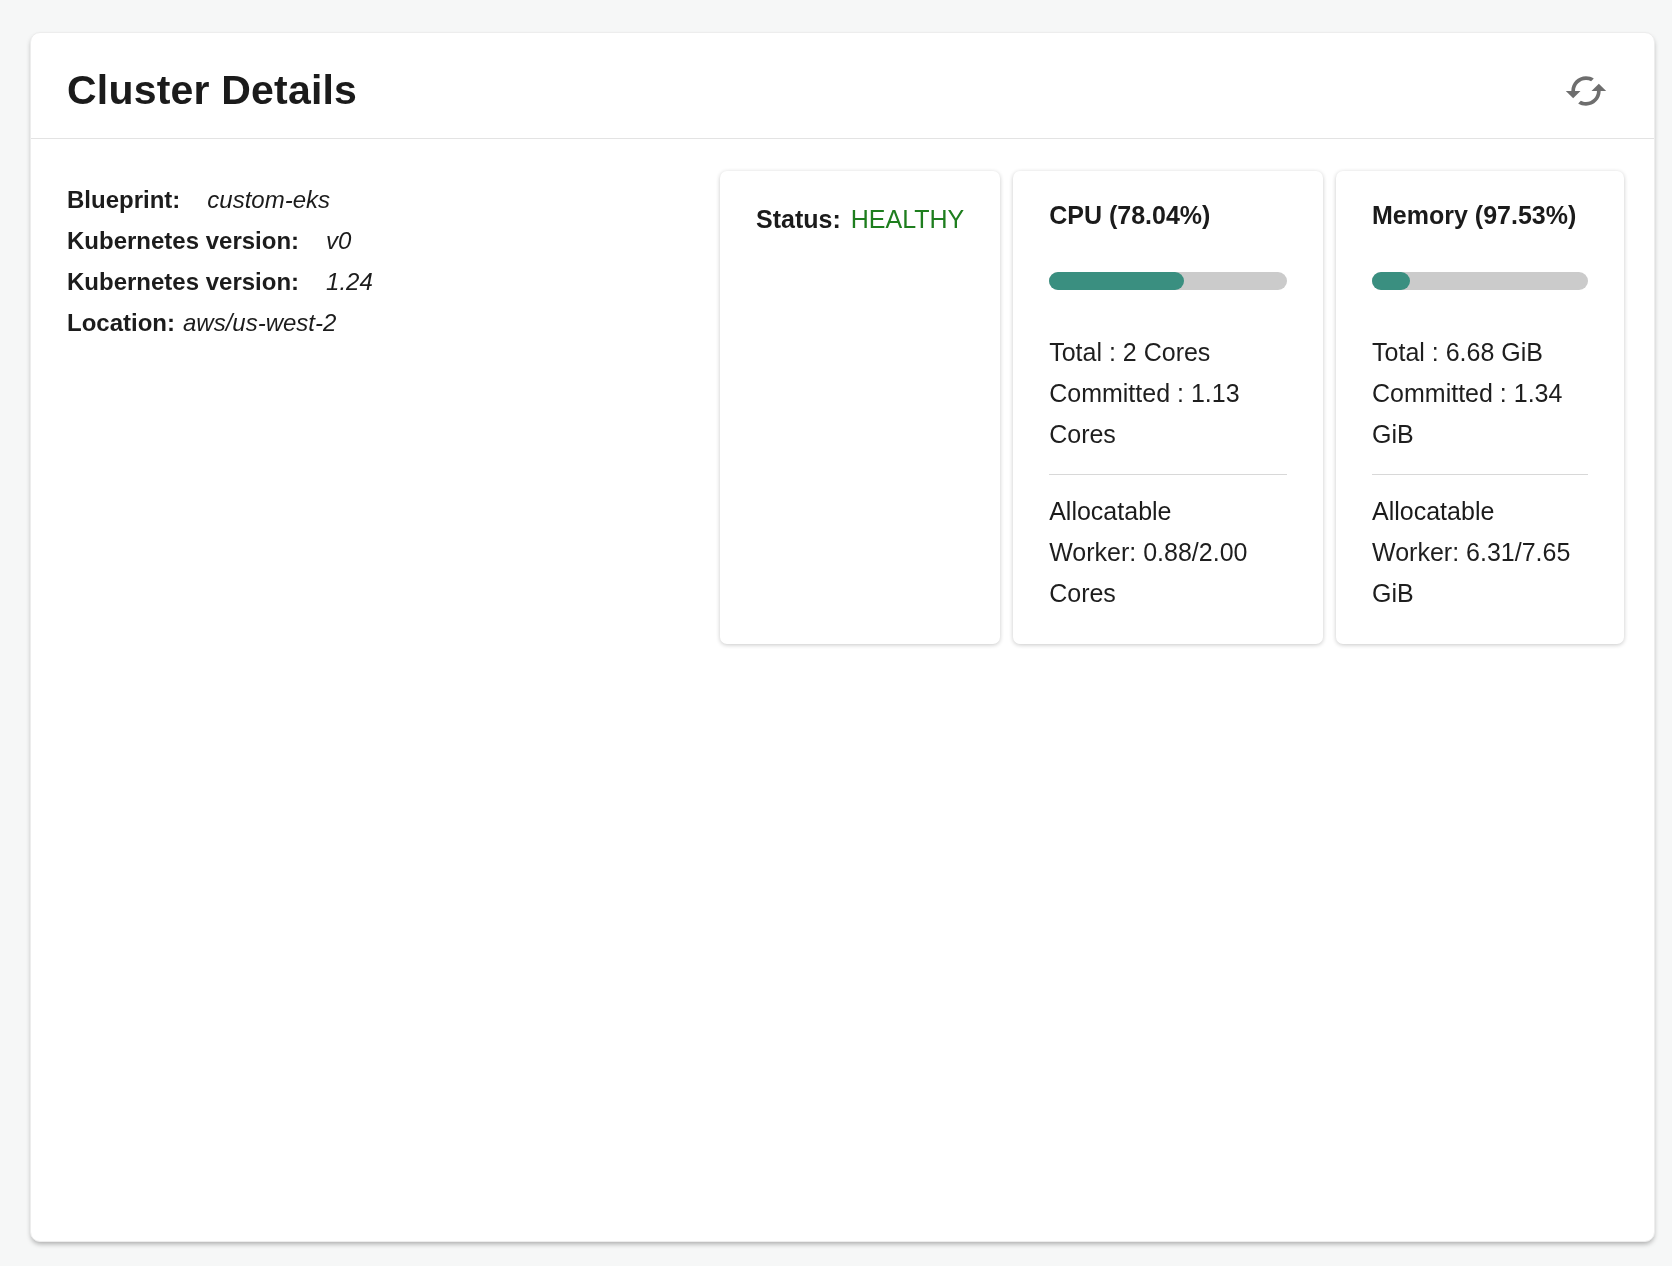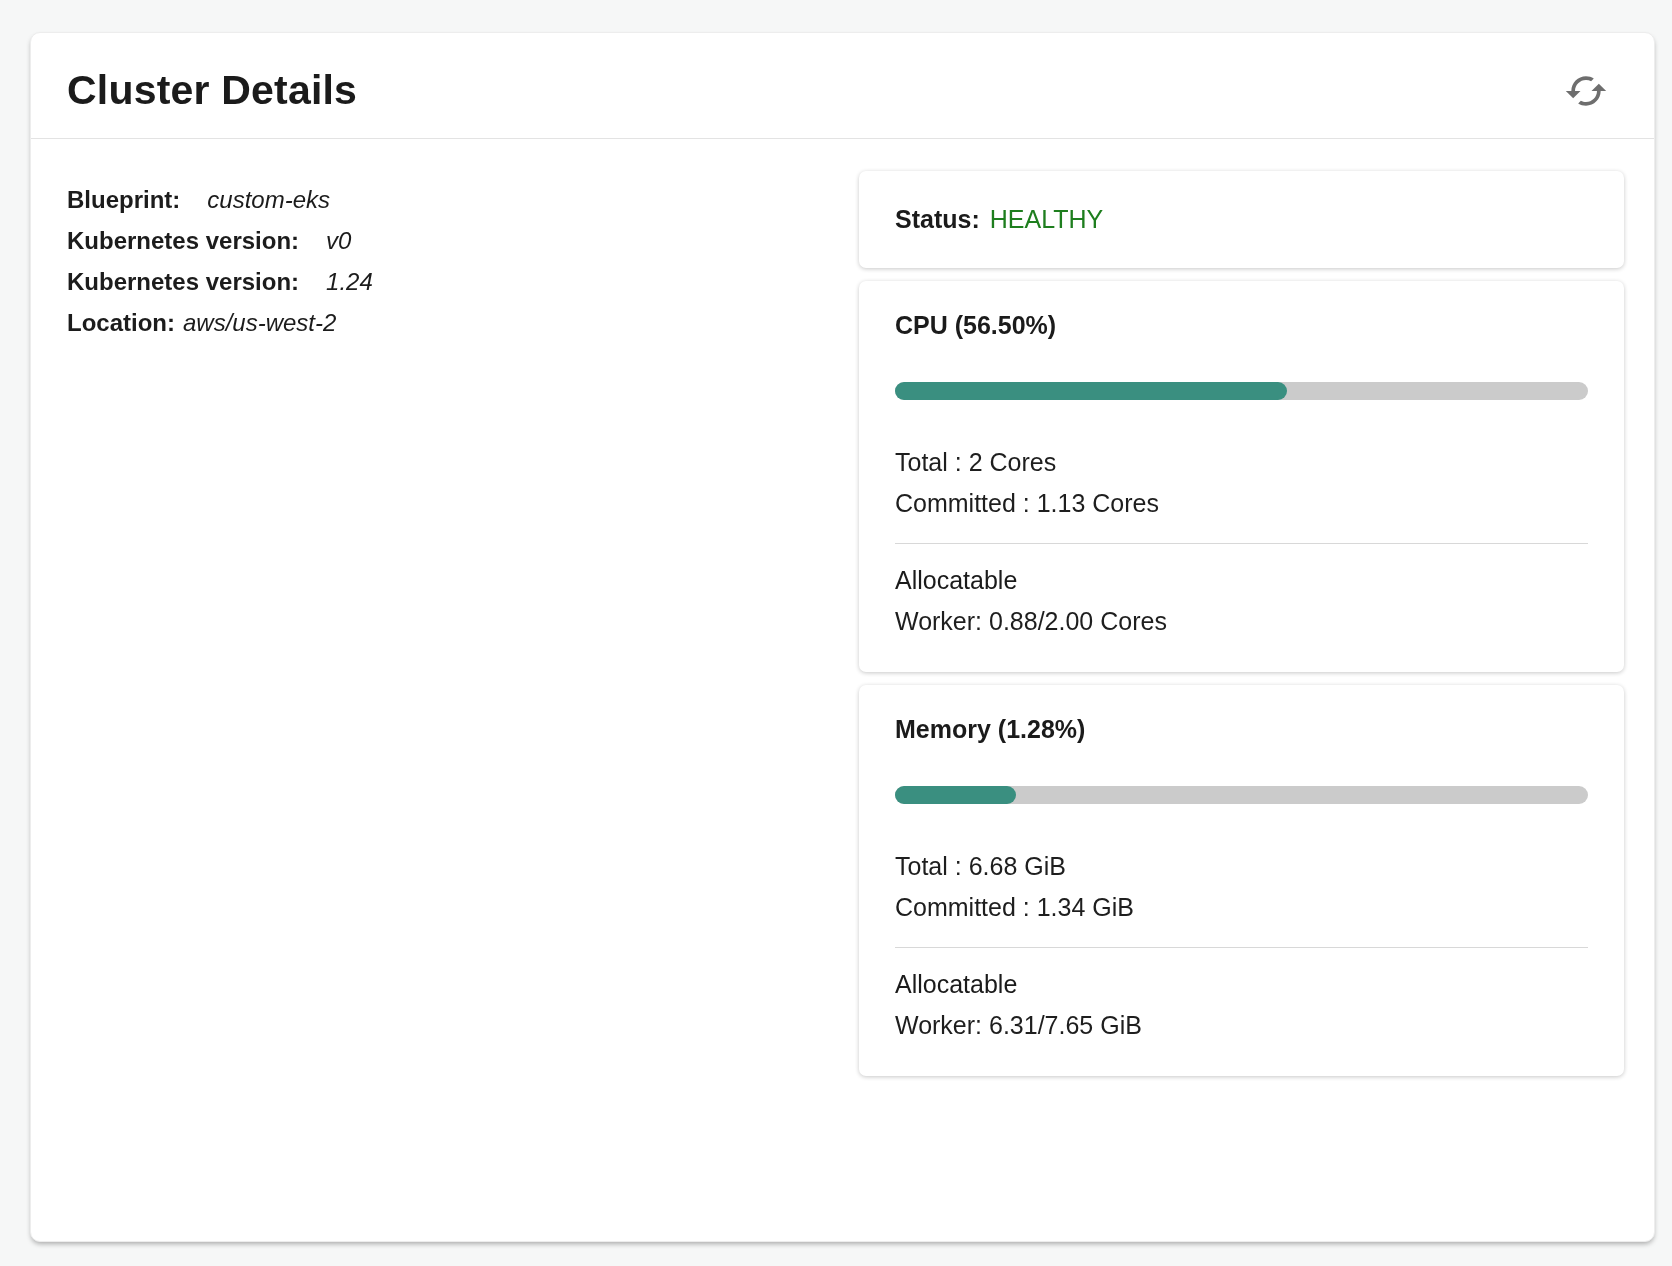--- a/index.html
+++ b/index.html
@@ -55,23 +55,23 @@
     display: flex;
     padding: 32px 30px 0 36px;
     box-sizing: border-box;
   }
   .info-col { flex: 1; padding-top: 8px; }
   .info-row { font-size: 24px; line-height: 41px; color: #1c1c1c; }
   .info-label { font-weight: 700; }
   .info-value { margin-left: 27px; font-style: italic; }
   .info-row.tight .info-value { margin-left: 8px; }
   .right-col {
-    width: 765px;
+    width: 904px;
     display: flex;
-    flex-direction: column;
+    flex-direction: row;
     gap: 13px;
   }
   .card {
     background: #ffffff;
     border-radius: 7px;
     box-shadow: 0 1px 4px rgba(0,0,0,0.22);
     box-sizing: border-box;
   }
   .status-card { padding: 34px 36px; }
   .status-line { font-size: 25px; line-height: 29px; }
@@ -146,35 +146,35 @@
 
     <div class="right-col">
 
       <div class="card status-card">
         <div class="status-line">
           <span class="status-label">Status:</span><span class="status-value">HEALTHY</span>
         </div>
       </div>
 
       <div class="card metric-card">
-        <div class="metric-title">CPU (56.50%)</div>
+        <div class="metric-title">CPU (78.04%)</div>
         <div class="progress">
           <div class="progress-fill" style="width: 56.5%;"></div>
         </div>
         <div class="metric-lines">
           <div>Total : 2 Cores</div>
           <div>Committed : 1.13 Cores</div>
         </div>
         <hr class="card-divider">
         <div class="alloc-heading">Allocatable</div>
         <div class="alloc-detail">Worker: 0.88/2.00 Cores</div>
       </div>
 
       <div class="card metric-card">
-        <div class="metric-title">Memory (1.28%)</div>
+        <div class="metric-title">Memory (97.53%)</div>
         <div class="progress">
           <div class="progress-fill" style="width: 17.52%;"></div>
         </div>
         <div class="metric-lines">
           <div>Total : 6.68 GiB</div>
           <div>Committed : 1.34 GiB</div>
         </div>
         <hr class="card-divider">
         <div class="alloc-heading">Allocatable</div>
         <div class="alloc-detail">Worker: 6.31/7.65 GiB</div>

